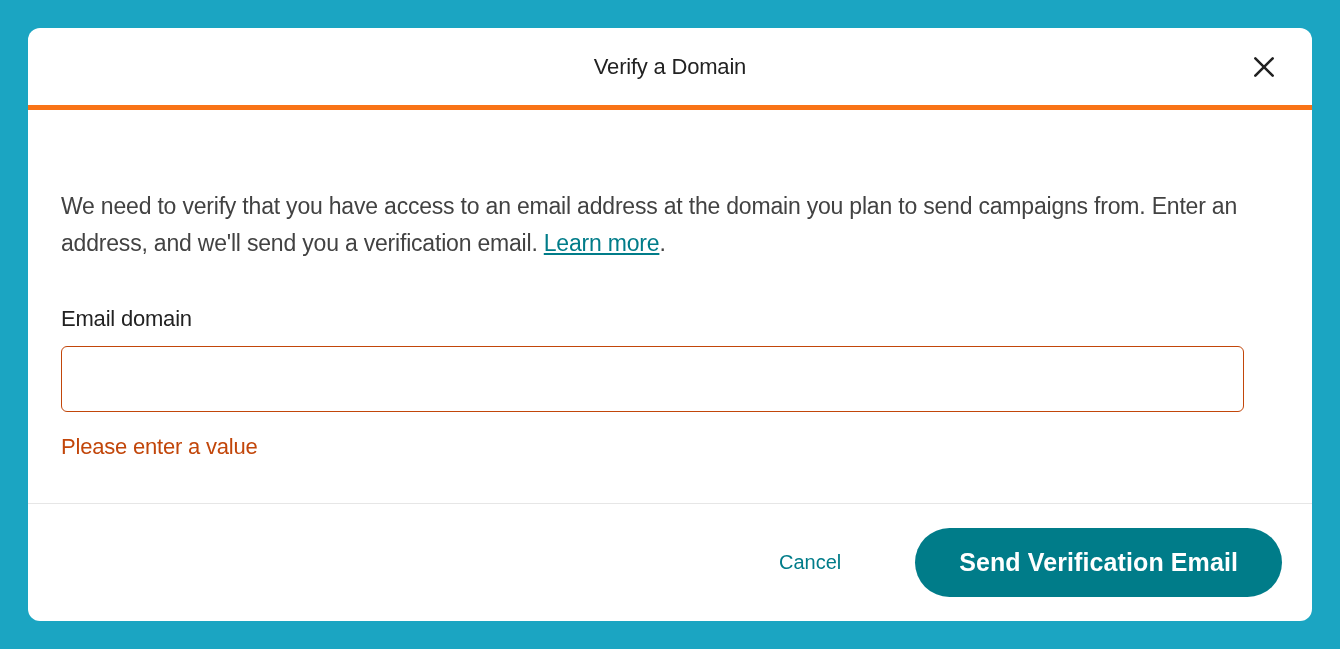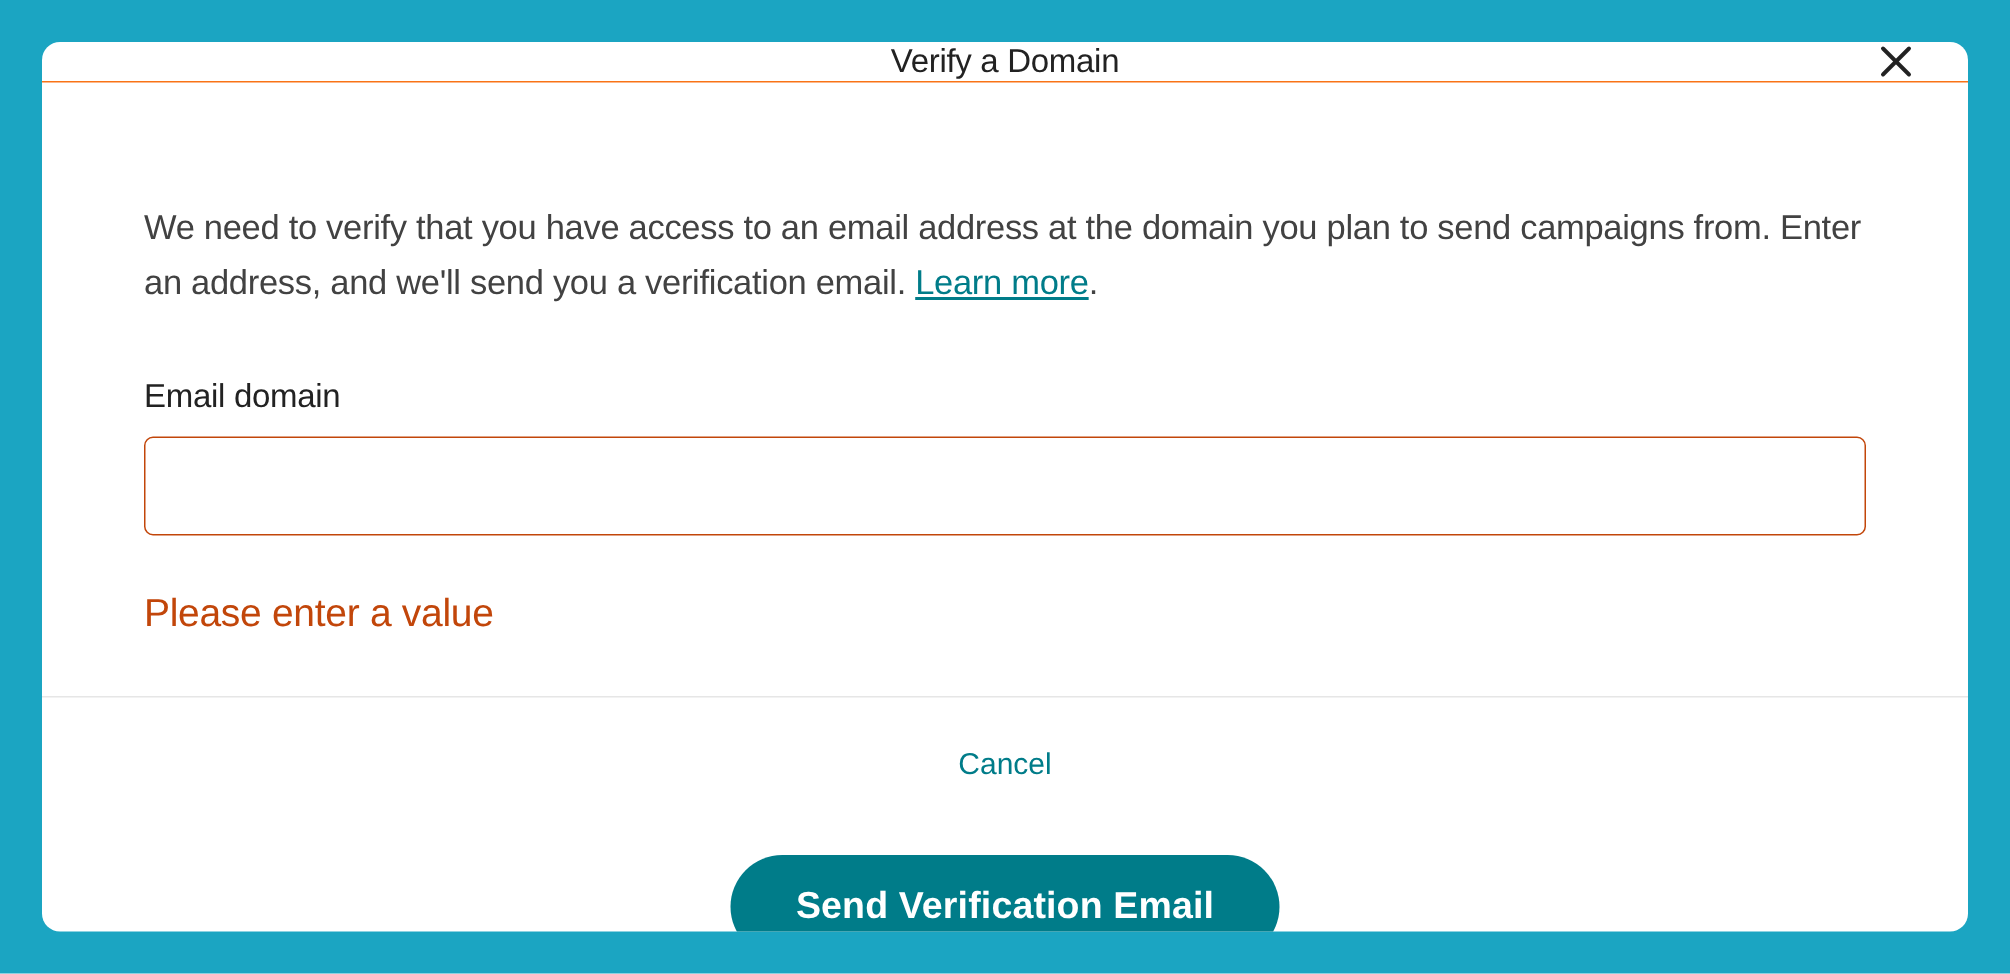--- a/index.html
+++ b/index.html
@@ -24,21 +24,21 @@
       display: flex;
       flex-direction: column;
       overflow: hidden;
     }
     .modal-header {
       position: relative;
       display: flex;
       align-items: center;
       justify-content: center;
       height: 82px;
-      border-bottom: 1px solid #f97316;
+      border-bottom: 5px solid #f97316;
     }
     .modal-title {
       font-size: 22px;
       font-weight: 500;
       color: #222222;
       letter-spacing: -0.2px;
     }
     .close-btn {
       position: absolute;
       right: 28px;
@@ -53,21 +53,21 @@
       border: none;
       cursor: pointer;
       color: #222;
     }
     .close-btn svg {
       width: 26px;
       height: 26px;
     }
     .modal-body {
       flex: 1;
-      padding: 78px 68px 40px 68px;
+      padding: 78px 68px 40px 33px;
     }
     .description {
       font-size: 23px;
       line-height: 1.6;
       color: #424242;
       letter-spacing: -0.2px;
     }
     .learn-link {
       color: #007c89;
       text-decoration: underline;
@@ -89,33 +89,32 @@
       width: 100%;
       height: 66px;
       border: 1px solid #c2460a;
       border-radius: 6px;
       font-size: 20px;
       padding: 0 18px;
       background: #ffffff;
       color: #222;
     }
     .error-text {
-      margin-top: 36px;
-      font-size: 26px;
+      margin-top: 22px;
+      font-size: 22px;
       color: #c2460a;
       letter-spacing: -0.2px;
     }
     .modal-footer {
       border-top: 1px solid #e6e6e6;
       padding: 24px 30px;
       display: flex;
       align-items: center;
       justify-content: flex-end;
-      gap: 38px;
-      flex-direction: column;
+      gap: 58px;
     }
     .cancel-btn {
       background: transparent;
       border: none;
       color: #007c89;
       font-size: 20px;
       font-weight: 500;
       cursor: pointer;
       padding: 10px 16px;
     }

